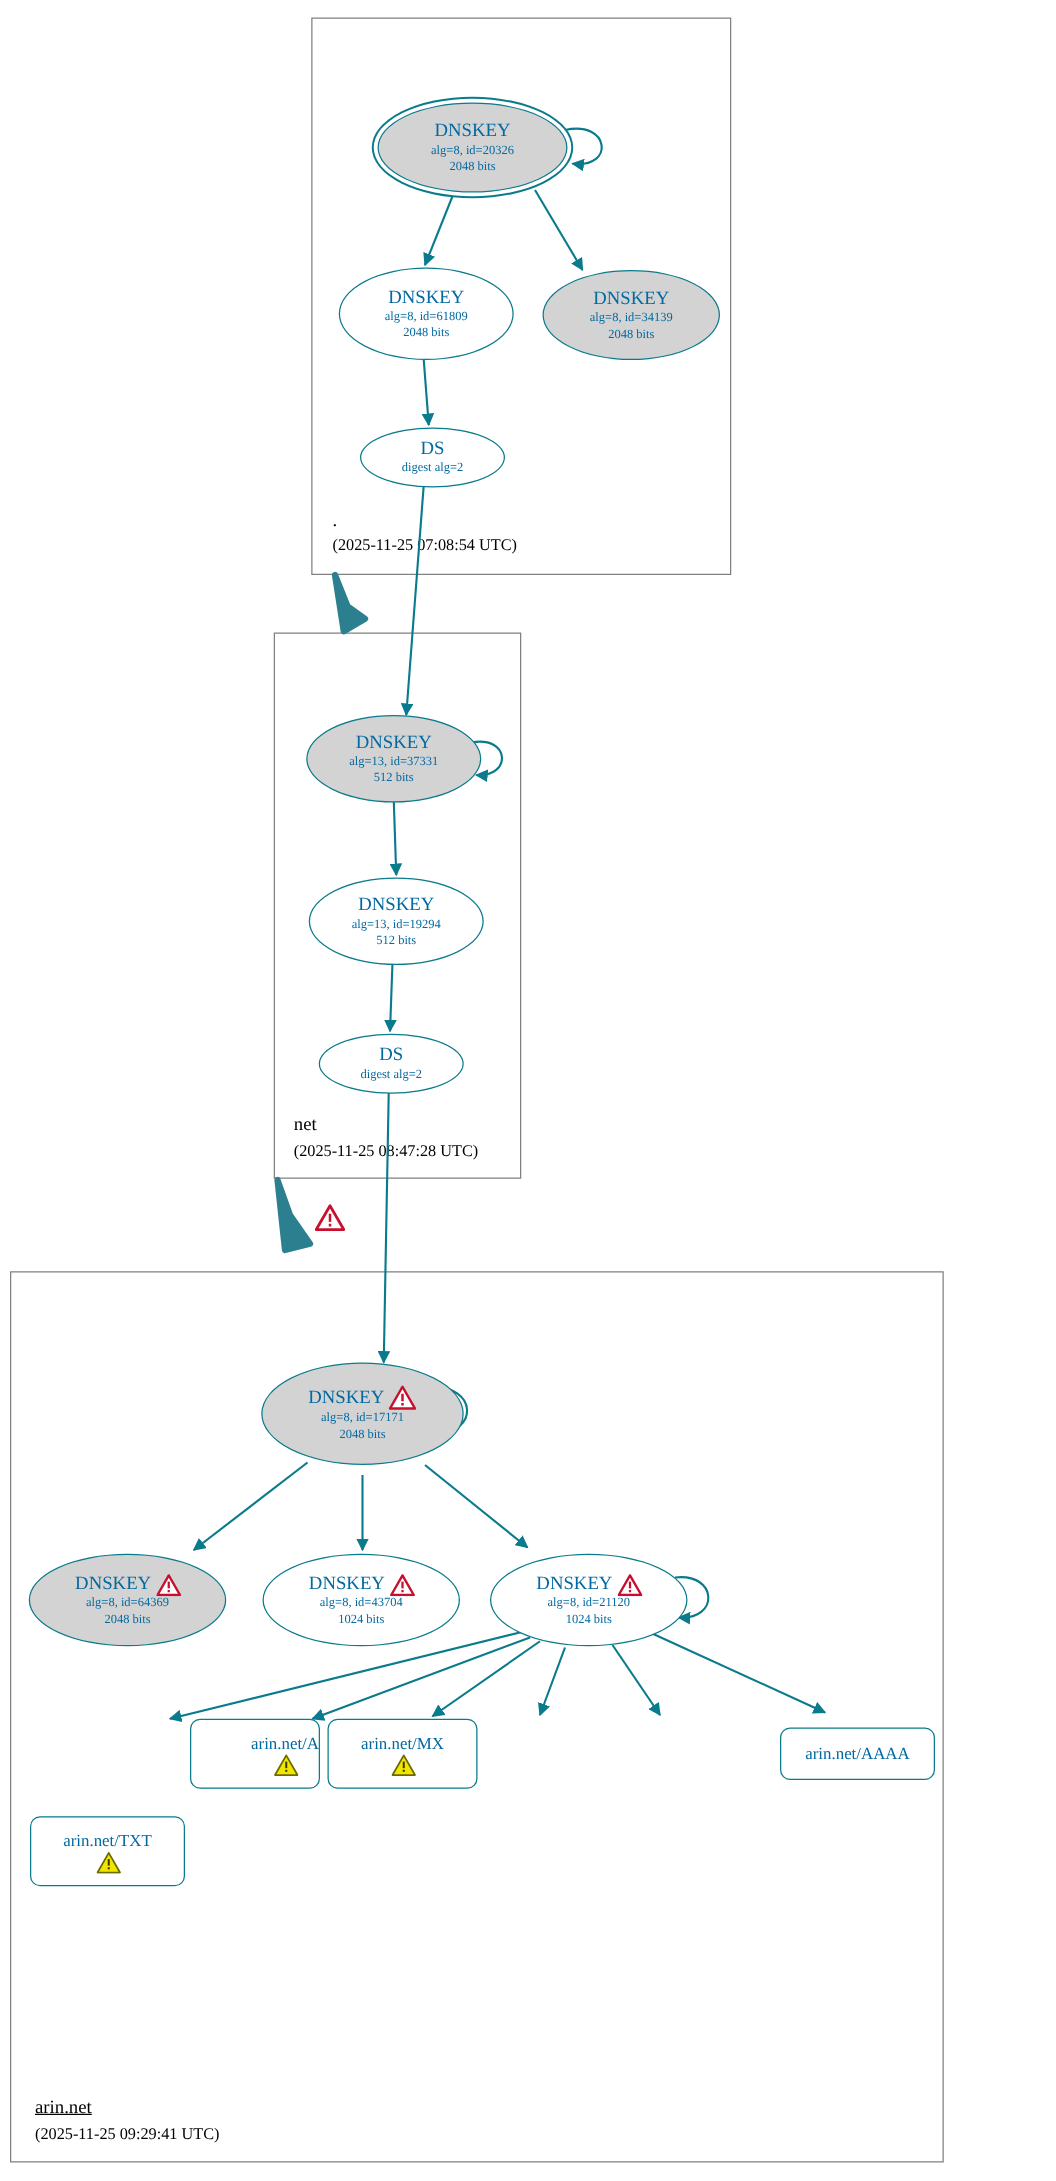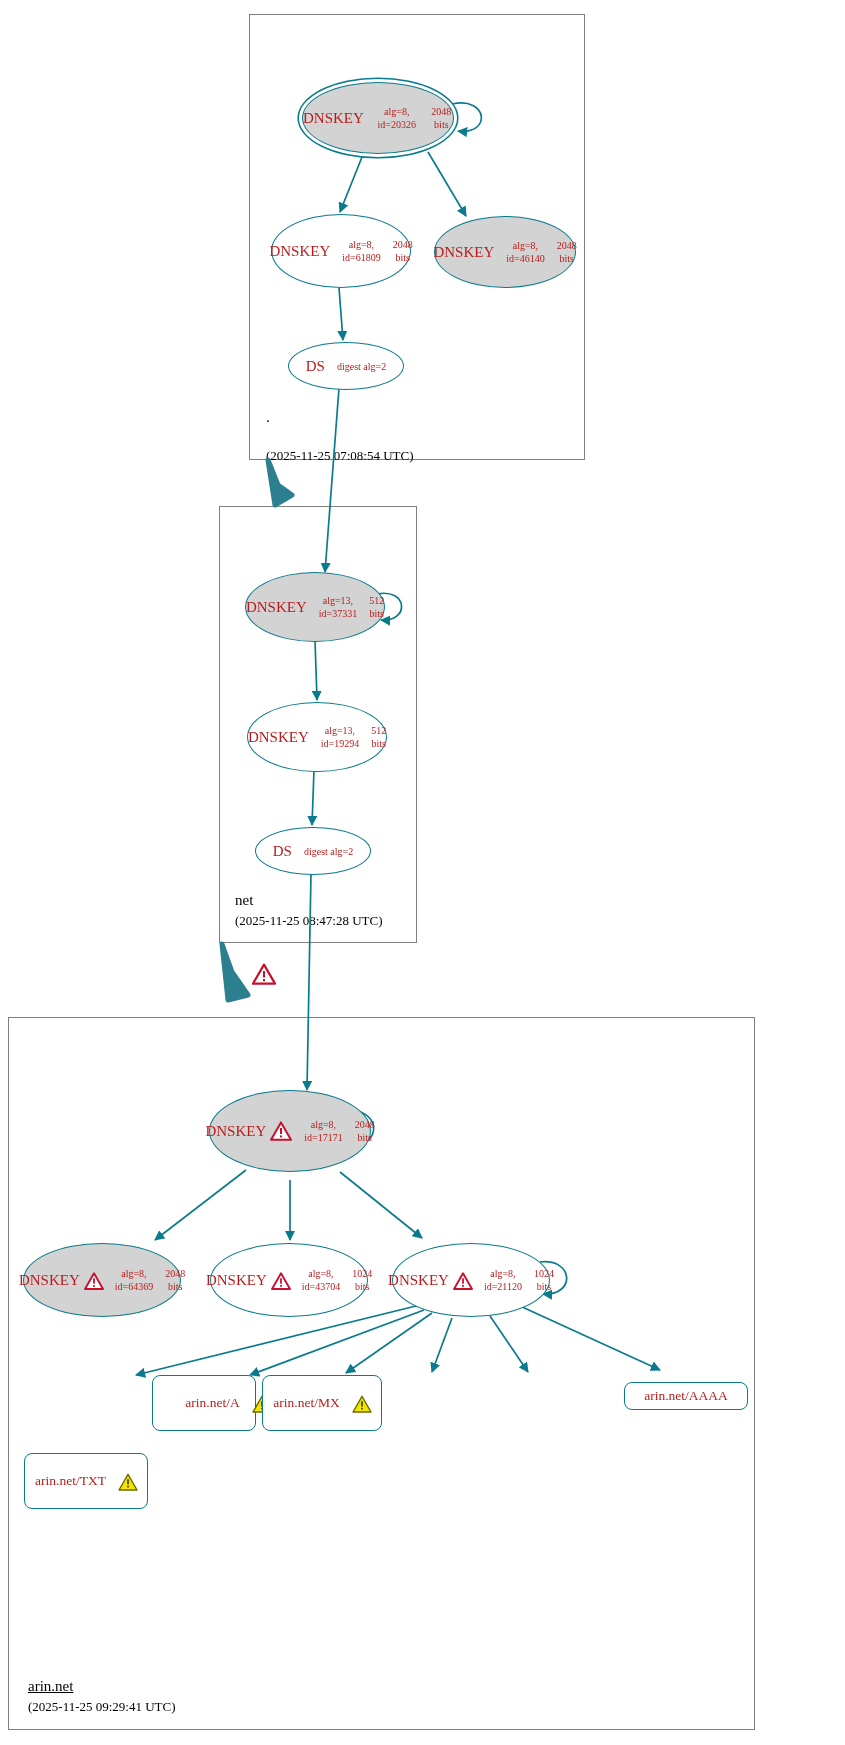--- a/index.html
+++ b/index.html
@@ -39,28 +39,27 @@
   .zone-name {
     font-size: 15px;
   }
   .zone-time {
     font-size: 13px;
   }
   .node {
     position: absolute;
     box-sizing: border-box;
     display: flex;
-    flex-direction: row;
+    flex-direction: column;
     align-items: center;
     justify-content: center;
     text-align: center;
-    color: #b91c1c;
+    color: #0369a1;
     border: 1.6px solid #0a7b8c;
     background: #ffffff;
-    gap: 12px;
   }
   .node.ellipse {
     border-radius: 50%;
   }
   .node.shaded {
     background: #d3d3d3;
   }
   .node.dbl {
     box-shadow: 0 0 0 3px #ffffff, 0 0 0 4.6px #0a7b8c;
   }
@@ -97,21 +96,21 @@
     height: 22px;
   }
 </style>
 </head>
 <body>
 
 <div id="canvas">
 
   <div class="zone-box" style="left:249px; top:14px; width:336px; height:446px;"></div>
   <div class="zone-label zone-name" style="left:266px; top:409px;">.</div>
-  <div class="zone-label zone-time" style="left:266px; top:448px;">(2025-11-25 07:08:54 UTC)</div>
+  <div class="zone-label zone-time" style="left:266px; top:428px;">(2025-11-25 07:08:54 UTC)</div>
 
   <div class="zone-box" style="left:219px; top:506px; width:198px; height:437px;"></div>
   <div class="zone-label zone-name" style="left:235px; top:892px;">net</div>
   <div class="zone-label zone-time" style="left:235px; top:913px;">(2025-11-25 08:47:28 UTC)</div>
 
   <div class="zone-box" style="left:8px; top:1017px; width:747px; height:713px;"></div>
   <div class="zone-label zone-name" style="left:28px; top:1678px;text-decoration:underline;">arin.net</div>
   <div class="zone-label zone-time" style="left:28px; top:1699px;">(2025-11-25 09:29:41 UTC)</div>
 
   <svg class="layer" viewBox="0 0 845 1745">
@@ -175,21 +174,21 @@
   </div>
 
   <div class="node ellipse" style="left:271px; top:214px; width:140px; height:74px;">
     <div class="n-title">DNSKEY</div>
     <div class="n-sub">alg=8, id=61809</div>
     <div class="n-sub">2048 bits</div>
   </div>
 
   <div class="node ellipse shaded" style="left:434px; top:216px; width:142px; height:72px;">
     <div class="n-title">DNSKEY</div>
-    <div class="n-sub">alg=8, id=46140</div>
+    <div class="n-sub">alg=8, id=34139</div>
     <div class="n-sub">2048 bits</div>
   </div>
 
   <div class="node ellipse" style="left:288px; top:342px; width:116px; height:48px;">
     <div class="n-title">DS</div>
     <div class="n-sub">digest alg=2</div>
   </div>
 
   <div class="node ellipse shaded" style="left:245px; top:572px; width:140px; height:70px;">
     <div class="n-title">DNSKEY</div>
@@ -304,17 +303,17 @@
       <svg viewBox="0 0 20 18" width="20" height="18">
         <path d="M10 1.3 L19 17 L1 17 Z" fill="#f2e600" stroke="#6b6b00" stroke-width="1.4" stroke-linejoin="round"></path>
         <rect x="9.2" y="6.3" width="1.6" height="5.2" fill="#3a3a00"></rect>
         <rect x="9.2" y="12.8" width="1.6" height="1.7" fill="#3a3a00"></rect>
       </svg>
     </span>
   </div>
 
 
 
-  <div class="node rect" style="left:624px; top:1382px; width:124px; height:28px;text-align:right;">
+  <div class="node rect" style="left:624px; top:1382px; width:124px; height:42px;text-align:right;">
     <div class="rr-label">arin.net/AAAA</div>
   </div>
 
 </div>
 
 </body></html>

